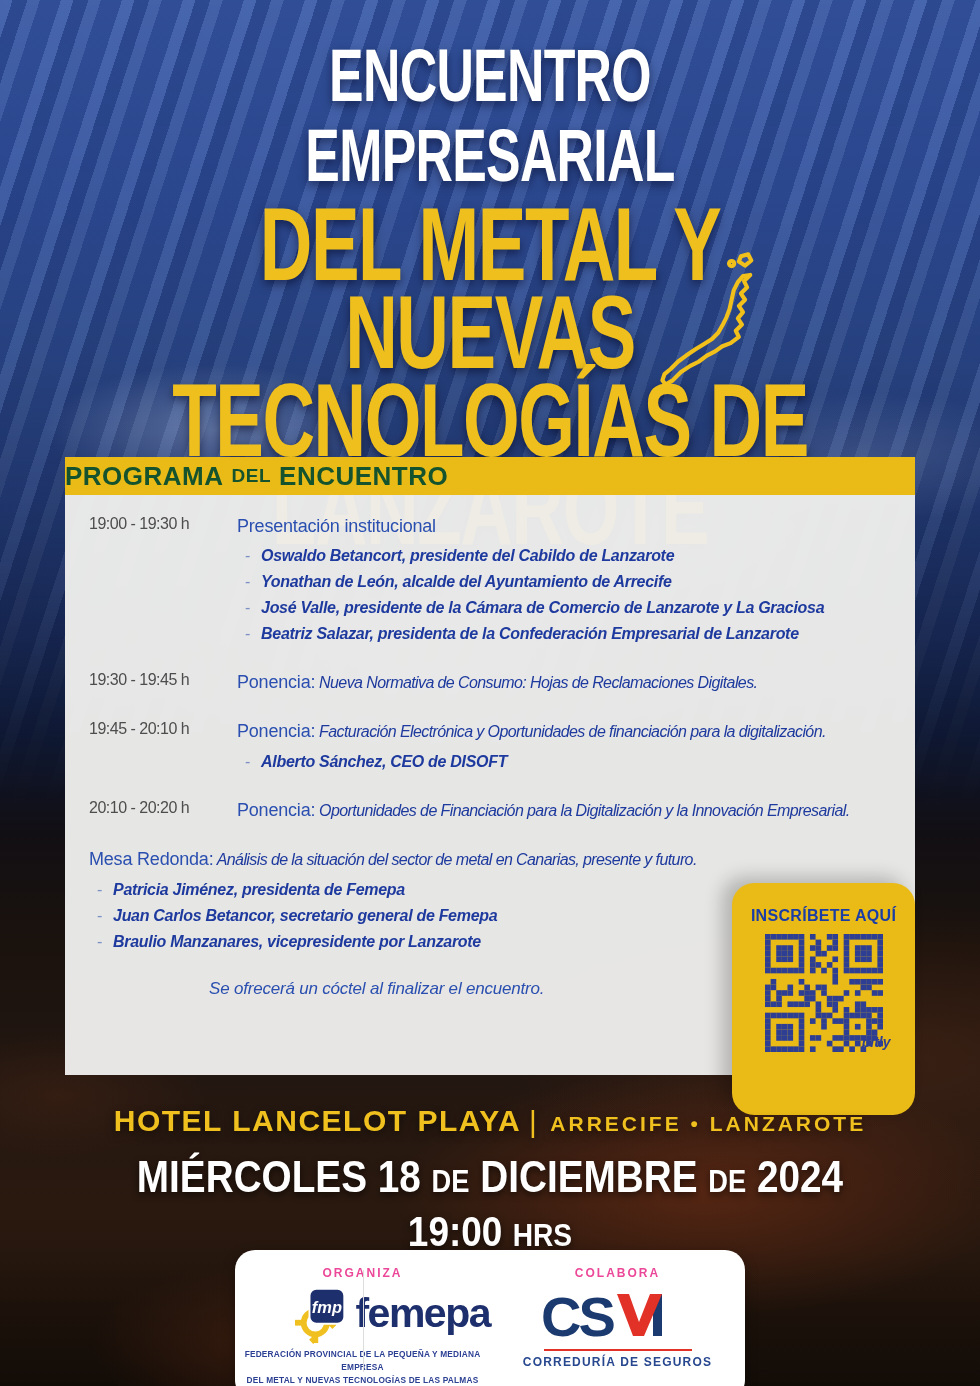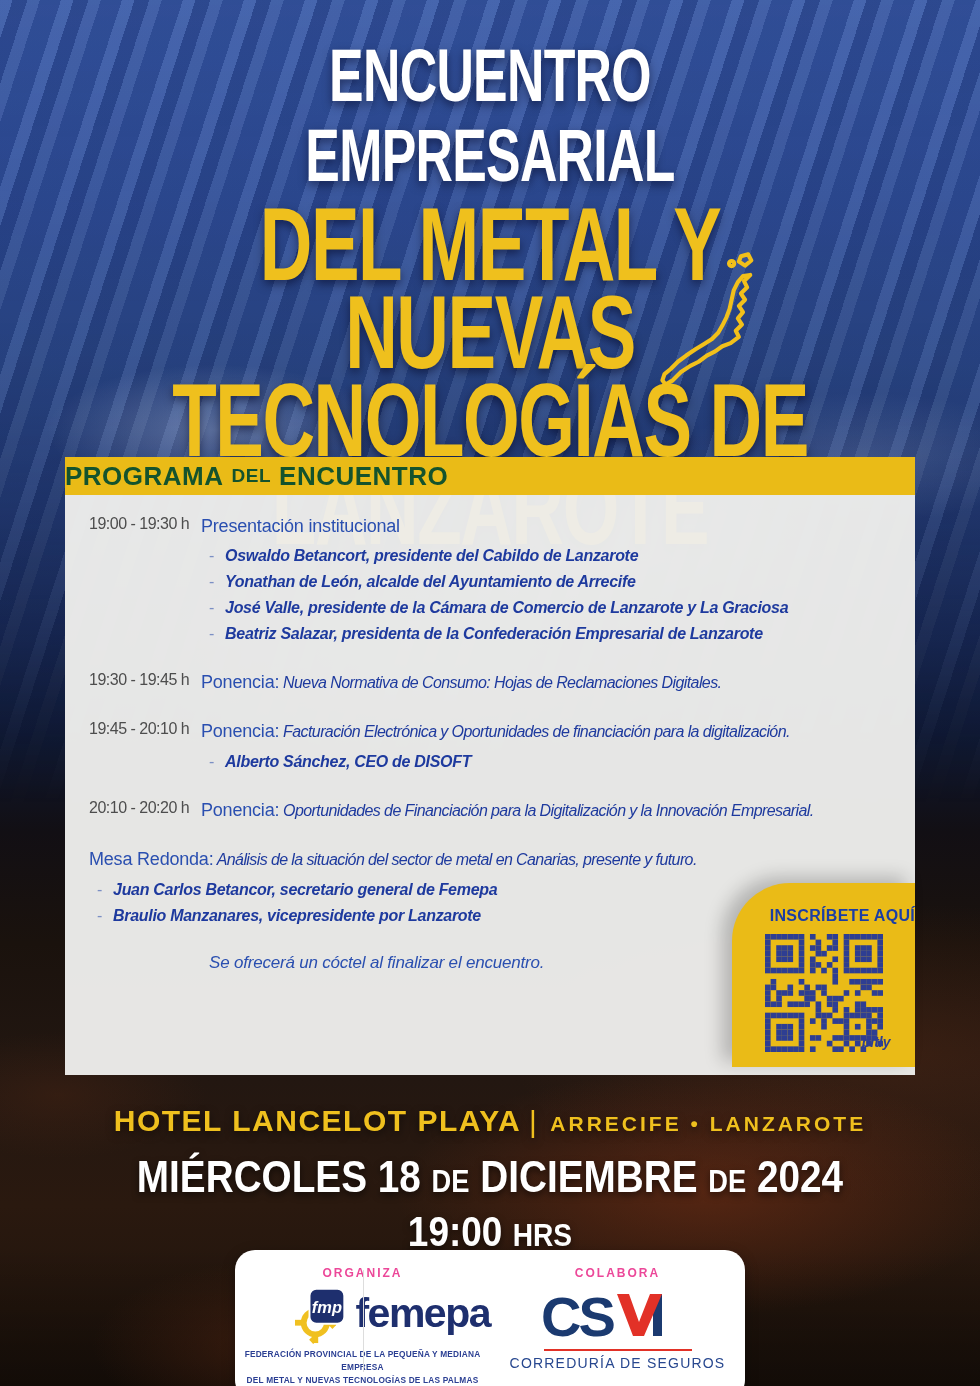--- a/index.html
+++ b/index.html
@@ -33,33 +33,33 @@
   
   .island{position:absolute;left:645px;top:246px;width:165px;height:155px;}
 
   
   .prog-bar{position:absolute;left:65px;top:457px;width:850px;height:38px;background:#EABB17;
     display:flex;align-items:center;justify-content:flex-start;color:#14532d;font-weight:bold;}
   .prog-bar .big{font-size:26px;letter-spacing:.5px;}
   .prog-bar .small{font-size:19px;margin:0 8px;letter-spacing:.5px;}
   .panel{position:absolute;left:65px;top:495px;width:850px;height:580px;background:rgba(237,237,235,.97);
     box-sizing:border-box;padding:18px 26px 0 24px;overflow:hidden;}
-  .sched-item{display:flex;margin-bottom:22px;}
+  .sched-item{display:flex;margin-bottom:22px;gap:36px;}
   .time{flex:none;width:112px;color:#4d4d4d;font-size:16px;letter-spacing:-.5px;padding-top:2px;}
   .content{flex:1;min-width:0;}
   .activity-line{font-size:18px;color:#2A4FB0;letter-spacing:-.2px;line-height:26px;white-space:nowrap;}
   .talk{font-style:italic;font-weight:normal;color:#1E3A9E;font-size:16px;letter-spacing:-.6px;}
   .speakers{margin-top:4px;padding-left:8px;}
   .speaker{font-style:italic;font-weight:bold;color:#1E3A9E;font-size:16px;line-height:26px;letter-spacing:-.3px;}
   .speaker::before{content:"-";font-style:normal;font-weight:400;color:#7b8fc4;margin-right:11px;}
   .note{margin:24px 0 0 120px;font-style:italic;color:#2A4FB0;font-size:17px;letter-spacing:-.2px;}
 
   
-  .qr-box{position:absolute;left:732px;top:883px;width:183px;height:184px;background:#EABB17;
-    border-top-left-radius:58px;box-shadow:-10px -6px 18px rgba(0,0,0,.22);text-align:right;}
+  .qr-box{position:absolute;left:732px;top:883px;width:183px;height:232px;background:#EABB17;
+    border-top-left-radius:58px;box-shadow:-10px -6px 18px rgba(0,0,0,.22);text-align:center;border-radius:22px;}
   .qr-label{margin-top:24px;font-size:16px;font-weight:bold;color:#1B3EA6;letter-spacing:.3px;}
   .qr-wrap{position:relative;width:118px;height:118px;margin:9px auto 0;}
   .bitly{position:absolute;right:-8px;bottom:2px;font-size:14px;font-style:italic;font-weight:bold;color:#2e3e92;}
 
   
   .venue{position:absolute;left:0;top:1104px;width:980px;text-align:center;color:#fff;
     text-shadow:0 3px 8px rgba(0,0,0,.55);}
   .hotel-line{font-size:30px;color:#EFC01E;font-weight:bold;letter-spacing:1.5px;}
   .hotel-sep{font-weight:400;margin:0 12px 0 8px;position:relative;top:1px;}
   .hotel-loc{font-size:21px;font-weight:600;letter-spacing:3px;}
@@ -72,21 +72,21 @@
   .footer-card{position:absolute;left:235px;top:1250px;width:510px;height:150px;background:#fff;
     border-radius:20px;display:flex;box-shadow:0 4px 14px rgba(0,0,0,.3);}
   .f-col{flex:1;text-align:center;padding-top:16px;position:relative;}
   .f-divider{position:absolute;left:50%;top:20px;bottom:28px;width:1px;background:#ddd;}
   .f-heading{font-size:12px;color:#ec4899;letter-spacing:2px;font-weight:600;}
   .femepa-row{display:flex;align-items:center;justify-content:flex-end;margin-top:6px;}
   .femepa-word{font-size:41px;font-weight:bold;color:#1E2F6E;letter-spacing:-1.5px;margin-left:2px;position:relative;top:-2px;}
   .femepa-cap{margin-top:4px;font-size:8.3px;font-weight:bold;color:#2B3F93;letter-spacing:.2px;line-height:1.55;}
   .csm-wrap{margin-top:12px;}
   .csm-rule{width:148px;height:2px;background:#E23127;margin:3px auto 4px;}
-  .csm-cap{font-size:14px;color:#27478F;letter-spacing:1.2px;font-weight:400;}
+  .csm-cap{font-size:12px;color:#27478F;letter-spacing:1.2px;font-weight:700;}
 </style>
 </head>
 <body>
 
 <div class="poster">
   <div class="layer">
 
     <div class="title-block">
       <div class="t-white">ENCUENTRO EMPRESARIAL</div>
       <div class="t-yellow">DEL METAL Y NUEVAS</div>
@@ -138,20 +138,21 @@
           <div class="sched-item">
             <div class="time">20:10 - 20:20 h</div>
             <div class="content">
               <div class="activity-line"><span>Ponencia:</span><span class="talk"> Oportunidades de Financiación para la Digitalización y la Innovación Empresarial.</span></div>
             </div>
           </div>
           <div class="sched-item">
             <div class="content">
               <div class="activity-line"><span>Mesa Redonda:</span><span class="talk"> Análisis de la situación del sector de metal en Canarias, presente y futuro.</span></div>
               <div class="speakers">
+                <div class="speaker">Patricia Jiménez, presidenta de Femepa</div>
                 <div class="speaker">Juan Carlos Betancor, secretario general de Femepa</div>
                 <div class="speaker">Braulio Manzanares, vicepresidente por Lanzarote</div>
               </div>
             </div>
           </div>
         </div>
       <div class="note">Se ofrecerá un cóctel al finalizar el encuentro.</div>
     </div>
 
     <div class="qr-box">

